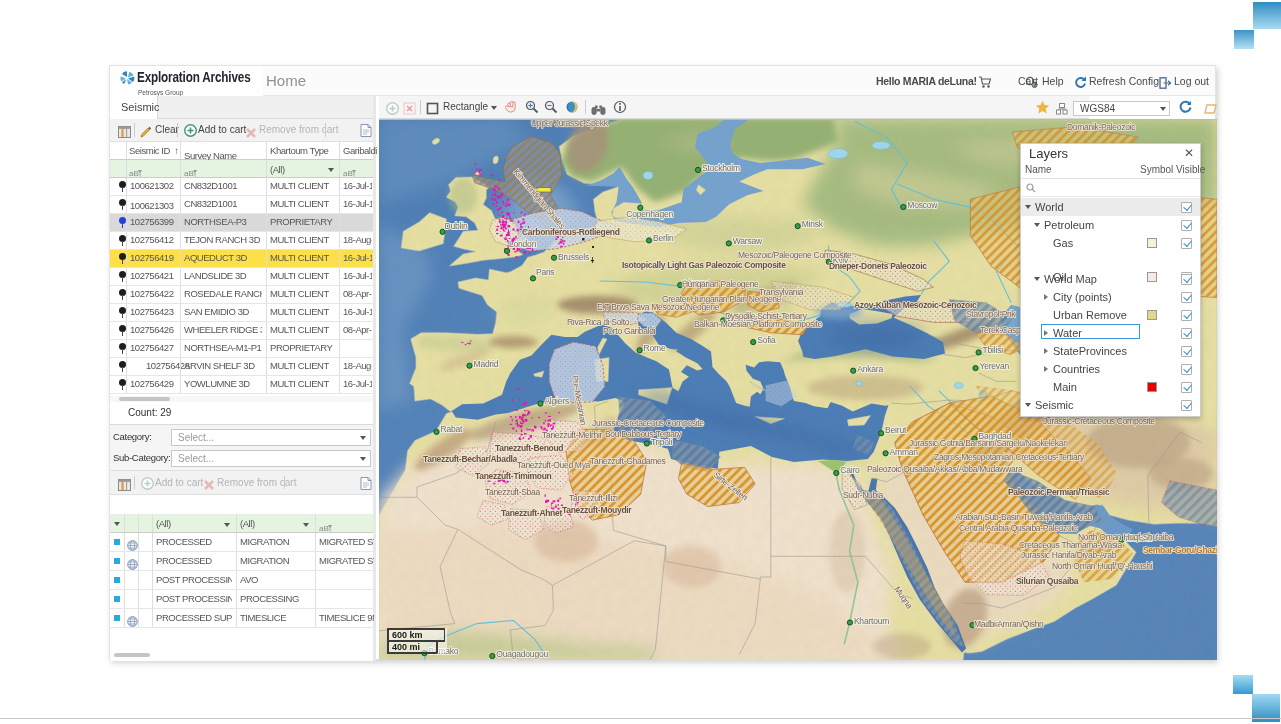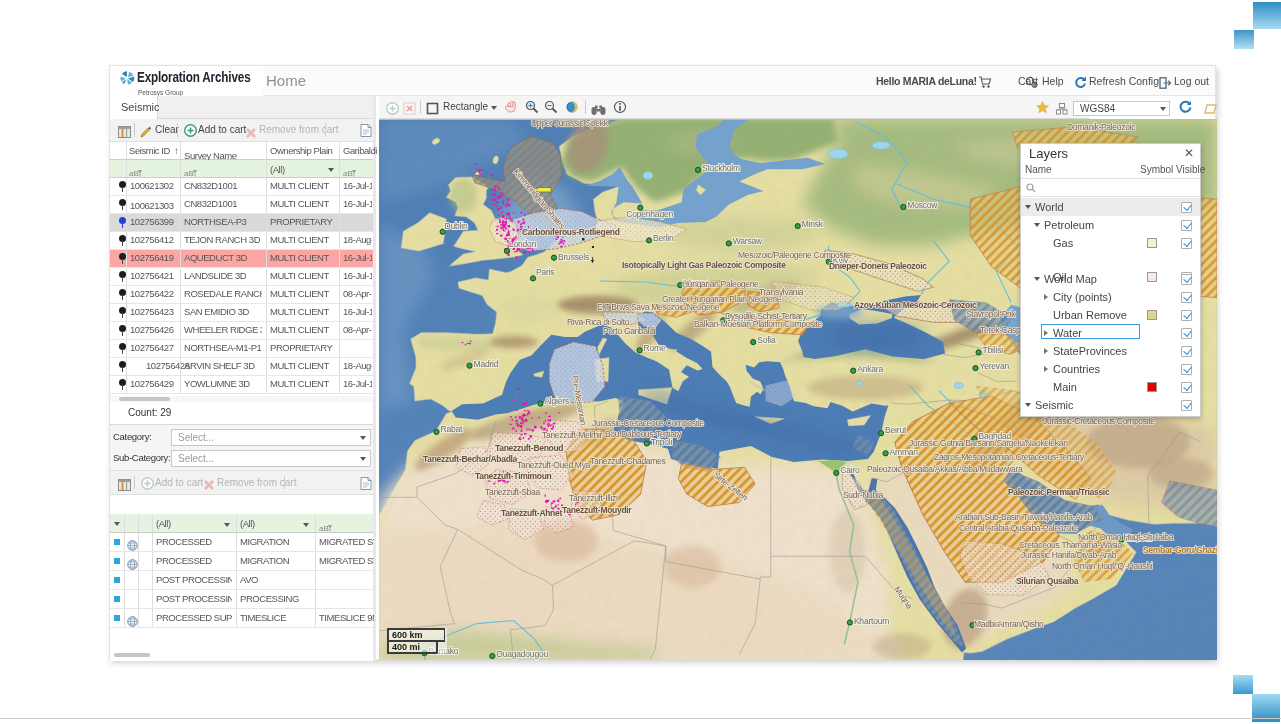--- a/index.html
+++ b/index.html
@@ -109,21 +109,21 @@
         <div class="vline" style="left:215px;top:4px;bottom:4px;background:#ccc"></div>
         <div class="ic" style="left:250px;top:4px"><svg width="12" height="13">
             <path d="M1,0.5 h7 l3,3 v9 h-10z" fill="#fff" stroke="#7a8aa8" stroke-width="0.9"></path>
             <path d="M8,0.5 v3 h3" fill="none" stroke="#7a8aa8" stroke-width="0.9"></path>
             <path d="M3,6h6M3,8h6M3,10h4" stroke="#9ab" stroke-width="0.8"></path>
           </svg></div>
       </div>
       <div style="position:absolute;left:0;top:46px;width:100%;height:18px;border-bottom:1px solid #ccc">
         <div class="cell gridhead" style="left:19px;top:3px;overflow:visible">Seismic ID&nbsp;&nbsp;↑</div>
         <div class="cell gridhead" style="left:74px;top:8px;overflow:visible">Survey Name</div>
-        <div class="cell gridhead" style="left:160px;top:3px;overflow:visible">Ownership Plain</div>
+        <div class="cell gridhead" style="left:160px;top:3px;overflow:visible">Khartoum Type</div>
         <div class="cell gridhead" style="left:233px;top:3px;overflow:visible">Garibaldi</div>
         <div class="vline" style="left:16px"></div>
         <div class="vline" style="left:70px"></div>
         <div class="vline" style="left:156px"></div>
         <div class="vline" style="left:229px"></div>
       </div>
       <div class="green" style="position:absolute;left:0;top:64px;width:100%;height:18px;border-bottom:1px solid #ccc">
         <div class="ic" style="left:19px;top:4px"><svg width="13" height="10">
             <text x="0" y="8" font-size="8" fill="#888" font-family="Liberation Sans">aB</text>
             <path d="M9,2 h4 l-1.6,3 v4 l-0.8,-1 v-3z" fill="#999"></path>
@@ -180,21 +180,21 @@
         <div class="pin " style="left:9px;top:3px"></div>
         <div class="cell" style="left:20px;top:2px;width:46px">102756412</div>
         <div class="cell" style="left:74px;top:2px;width:78px">TEJON RANCH 3D</div>
         <div class="cell" style="left:160px;top:2px;width:65px">MULTI CLIENT</div>
         <div class="cell" style="left:233px;top:2px;width:29px">18-Aug-1</div>
         <div class="vline" style="left:16px"></div>
         <div class="vline" style="left:70px"></div>
         <div class="vline" style="left:156px"></div>
         <div class="vline" style="left:229px"></div>
       </div>
-      <div style="position:absolute;left:0;top:154px;width:100%;height:18px;background:#fca5a5;border-bottom:1px solid #e6e6e6">
+      <div style="position:absolute;left:0;top:154px;width:100%;height:18px;background:#fde047;border-bottom:1px solid #e6e6e6">
         <div class="pin " style="left:9px;top:3px"></div>
         <div class="cell" style="left:20px;top:2px;width:46px">102756419</div>
         <div class="cell" style="left:74px;top:2px;width:78px">AQUEDUCT 3D</div>
         <div class="cell" style="left:160px;top:2px;width:65px">MULTI CLIENT</div>
         <div class="cell" style="left:233px;top:2px;width:29px">16-Jul-19</div>
         <div class="vline" style="left:16px"></div>
         <div class="vline" style="left:70px"></div>
         <div class="vline" style="left:156px"></div>
         <div class="vline" style="left:229px"></div>
       </div>

